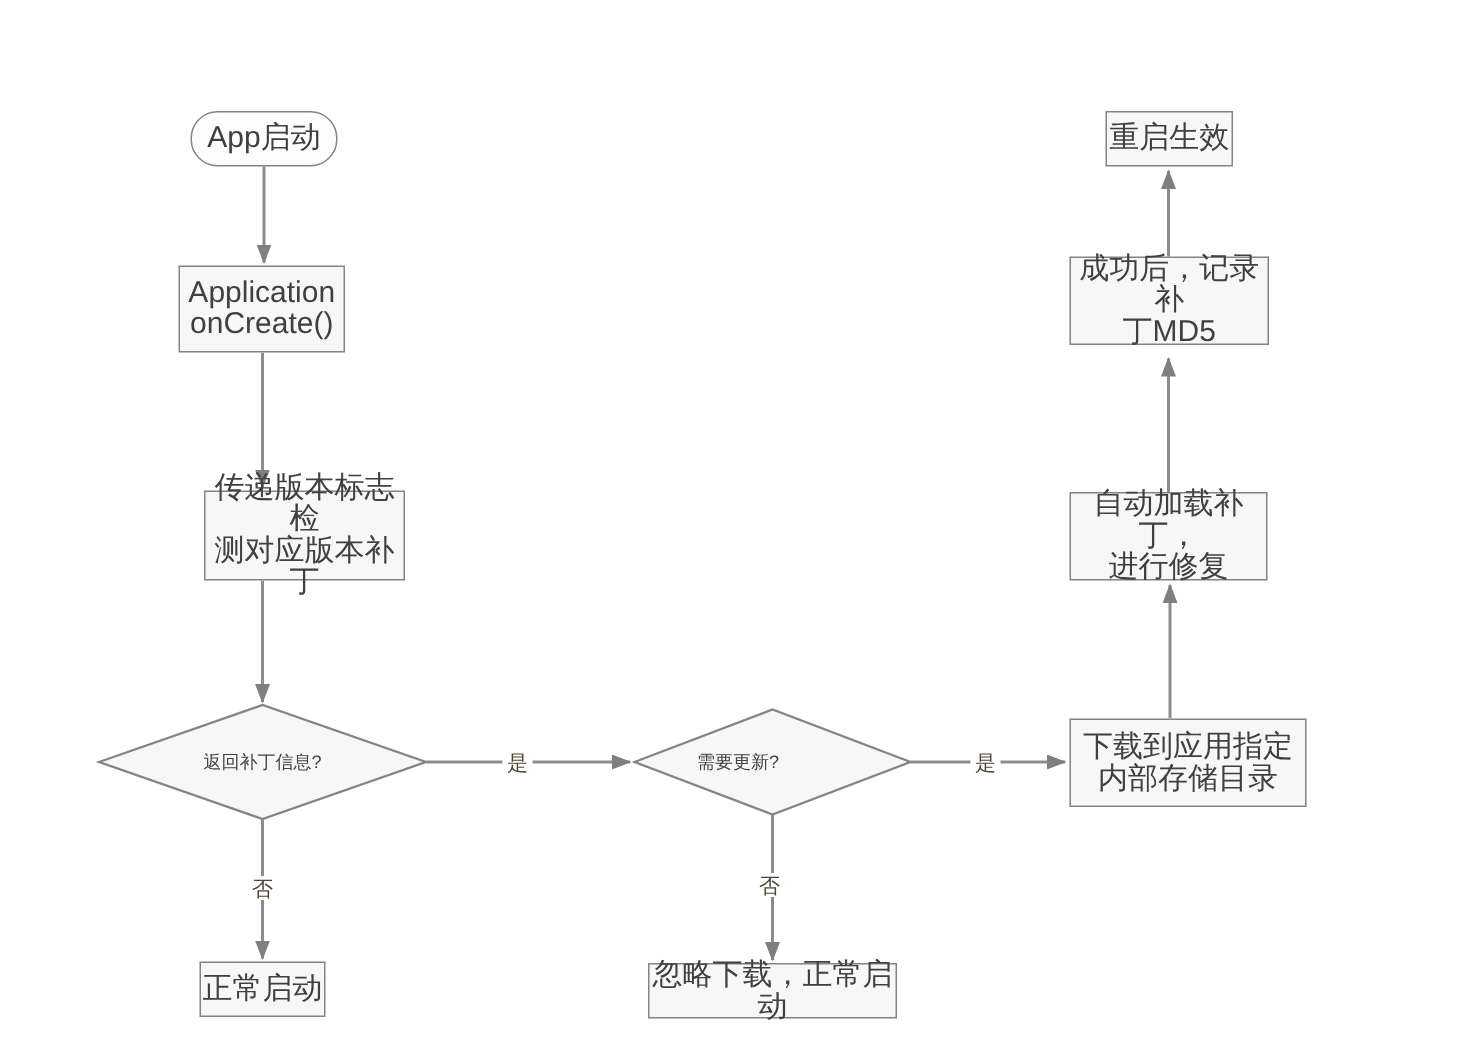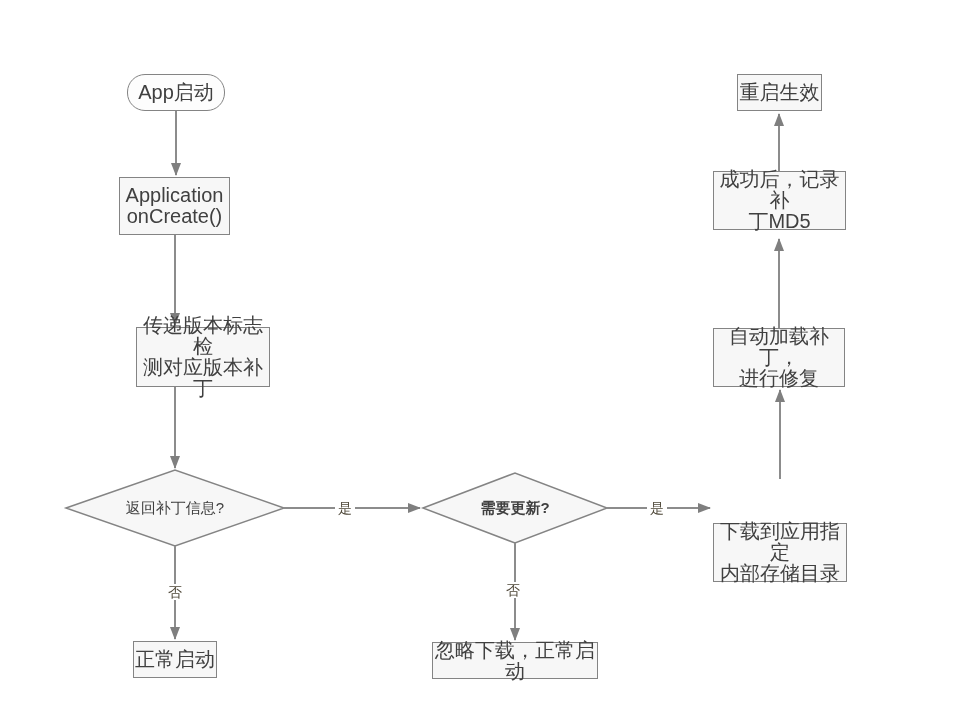--- a/index.html
+++ b/index.html
@@ -41,43 +41,43 @@
   .decision-text {
     position: absolute;
     box-sizing: border-box;
     background: transparent;
     border: none;
     color: #404040;
     display: flex;
     align-items: center;
     justify-content: center;
     text-align: center;
-    font-size: 15px;
+    font-size: 12px;
   }
   .edge-label {
     position: absolute;
     transform: translate(-50%, -50%);
     background: #ffffff;
     color: #4d4637;
     font-size: 14px;
     line-height: 16px;
     padding: 0 3px;
   }
   
   .n-start        { left: 127px; top:  74px; width:  98px; height: 37px; }
   .n-oncreate     { left: 119px; top: 177px; width: 111px; height: 58px; }
   .n-checkpatch   { left: 108px; top: 327px; width: 134px; height: 60px; margin-left: 28px; }
   .n-normalstart  { left: 133px; top: 641px; width:  84px; height: 37px; }
   .n-skipdownload { left: 432px; top: 642px; width: 166px; height: 37px; }
-  .n-download     { left: 713px; top: 479px; width: 134px; height: 59px; margin-top: 44px; }
+  .n-download     { left: 713px; top: 479px; width: 158px; height: 59px; }
   .n-loadpatch    { left: 713px; top: 328px; width: 132px; height: 59px; }
   .n-recordmd5    { left: 713px; top: 160px; width: 133px; height: 59px; margin-top: 11px; }
   .n-restart      { left: 737px; top:  74px; width:  85px; height: 37px; }
   .d-patchinfo    { left:  66px; top: 470px; width: 218px; height: 76px; }
-  .d-needupdate   { left: 423px; top: 473px; width: 184px; height: 70px; font-weight: bold; }
+  .d-needupdate   { left: 400px; top: 473px; width: 184px; height: 70px; }
   .l-yes1 { left: 345px; top: 508px; }
   .l-no1  { left: 175px; top: 592px; }
   .l-yes2 { left: 657px; top: 508px; }
   .l-no2  { left: 513px; top: 590px; }
 </style>
 </head>
 <body>
 
 <div id="canvas">
 

